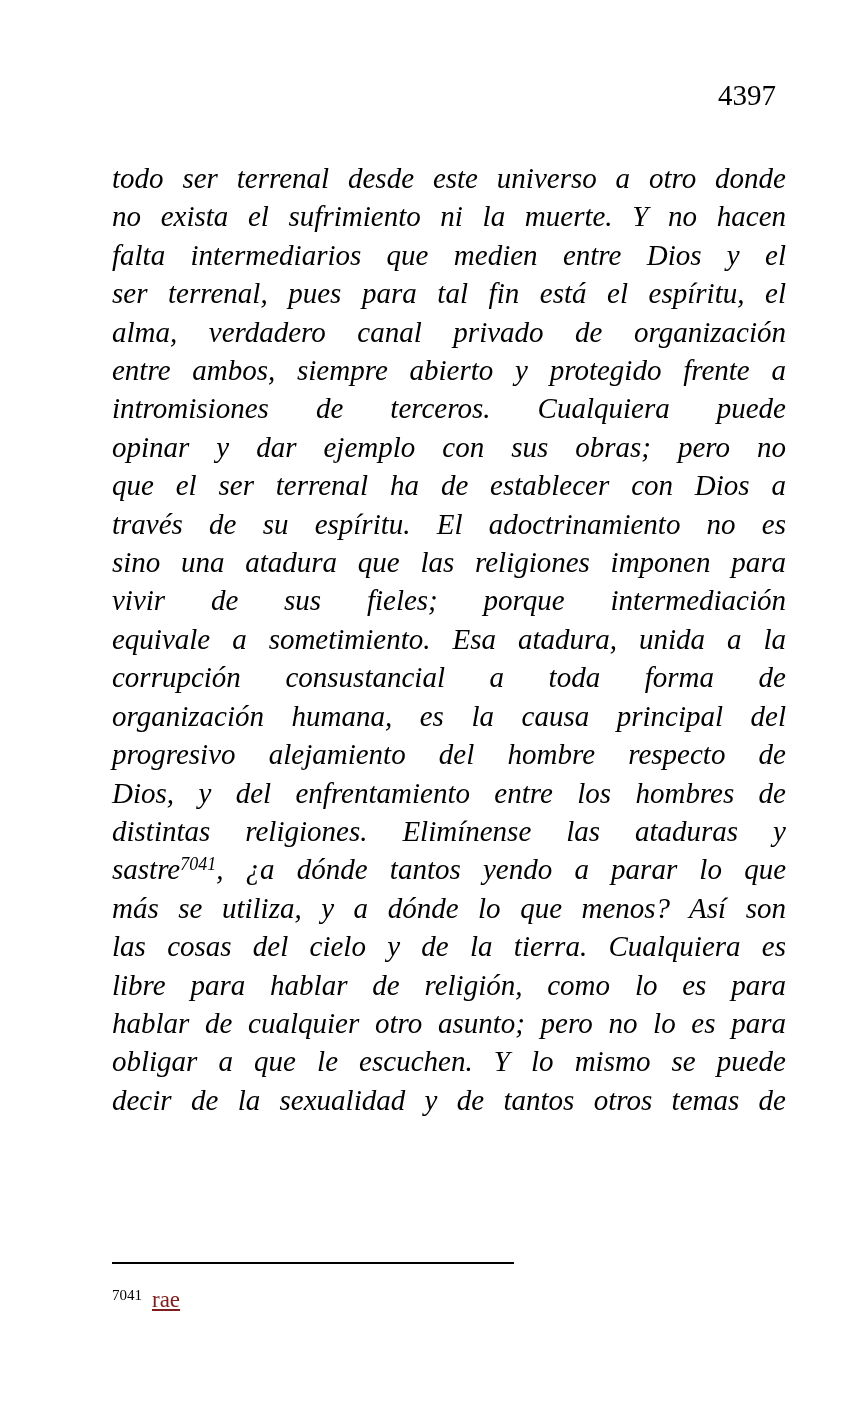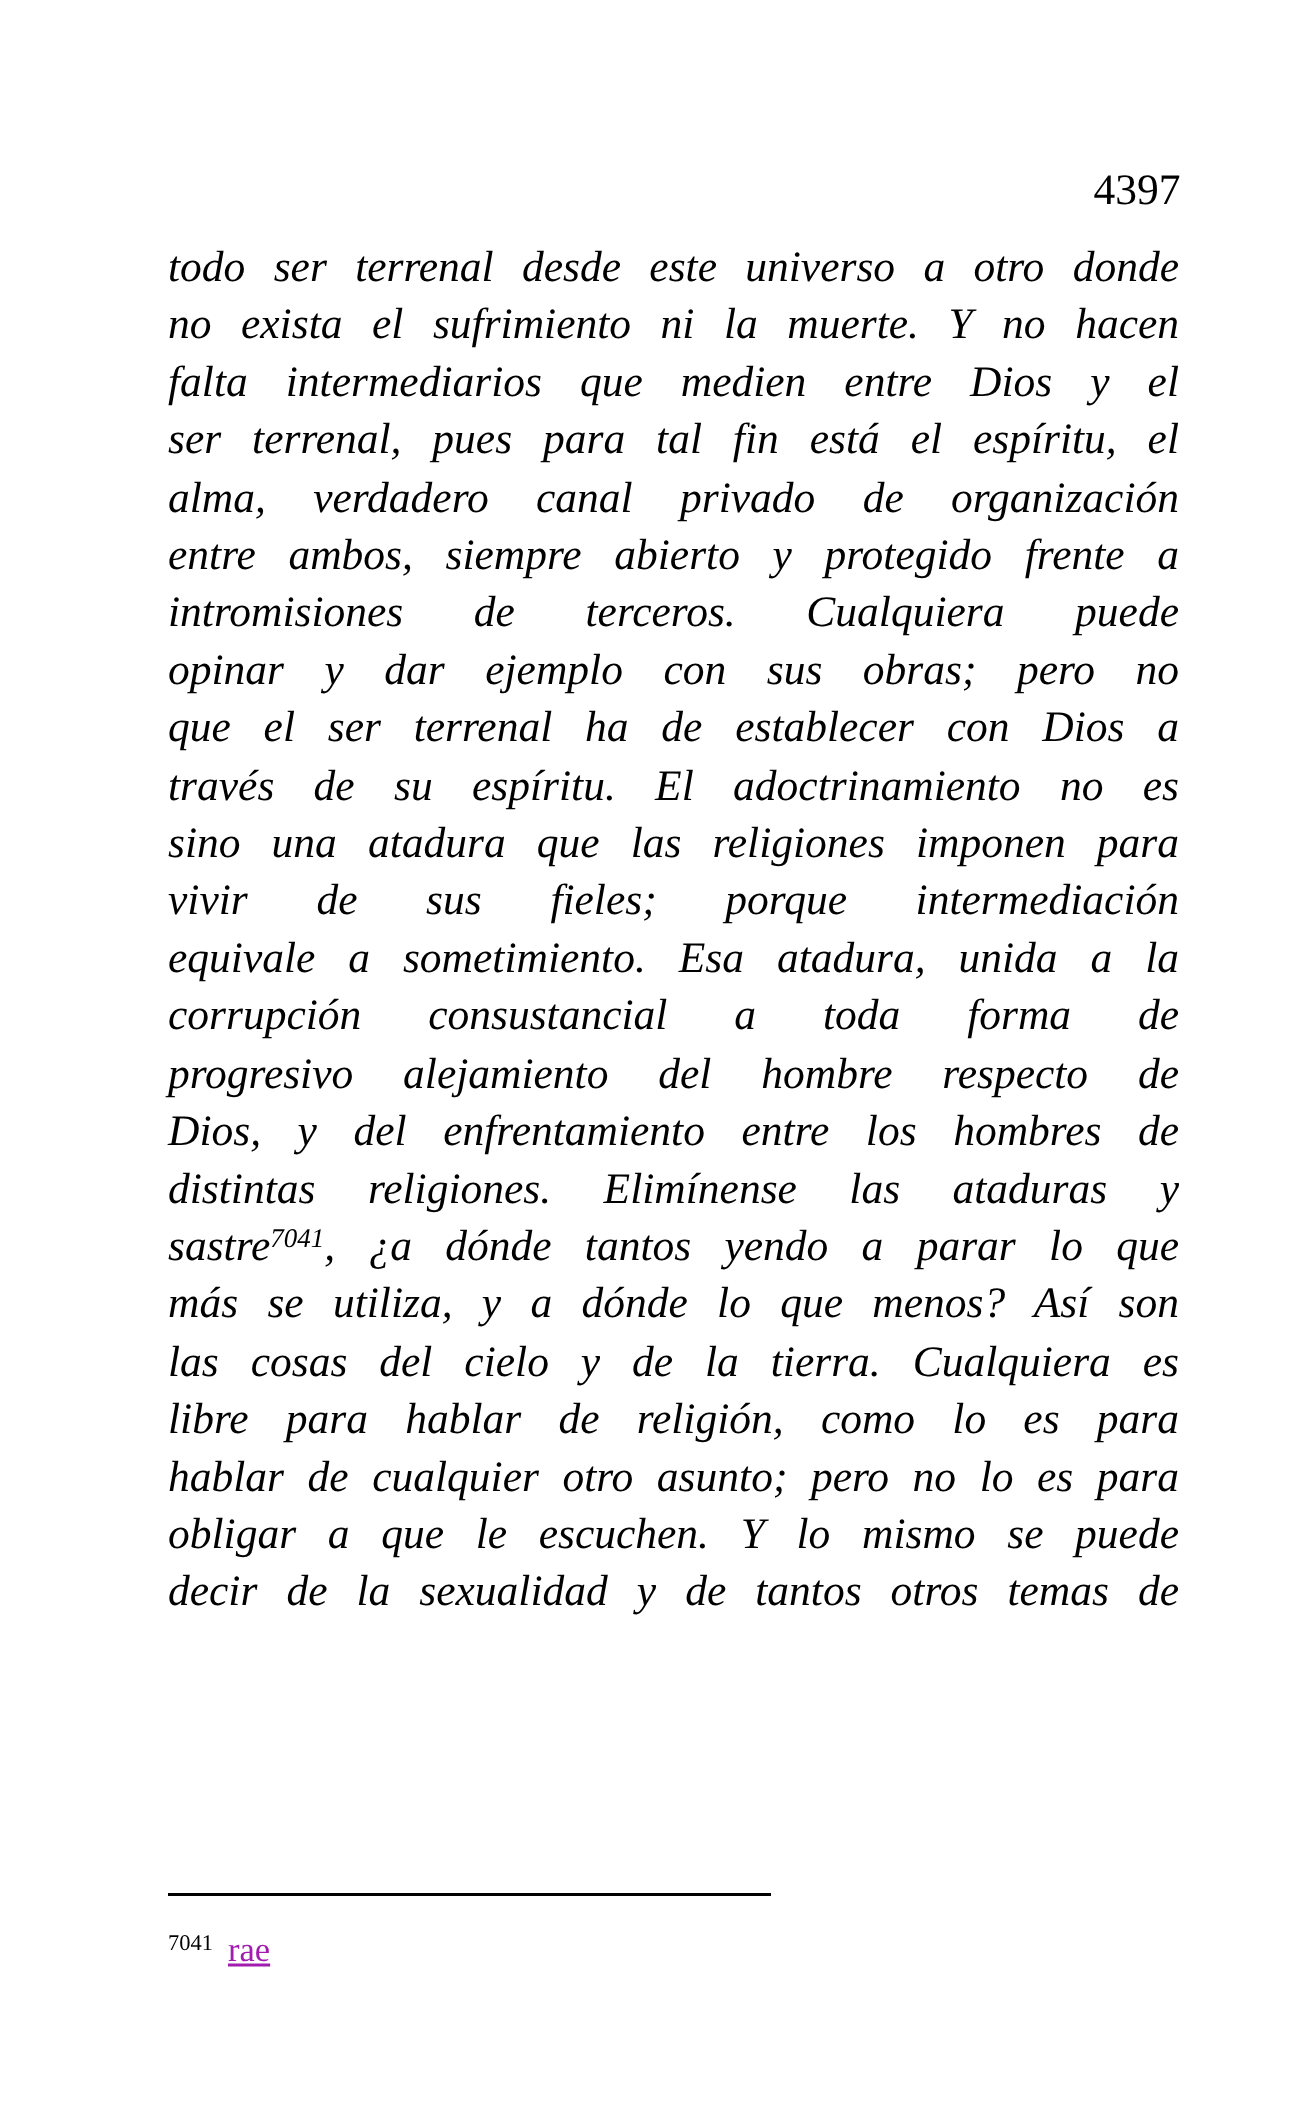--- a/index.html
+++ b/index.html
@@ -7,24 +7,23 @@
   body {
     background: #ffffff;
     color: #000000;
     font-family: "Liberation Serif", serif;
     position: relative;
     overflow: hidden;
   }
   .page-number {
     position: absolute;
     top: 81px;
-    right: 79px;
+    right: 90px;
     font-size: 29px;
     line-height: 1;
-    margin-top: 32px;
   }
   .body-text {
     position: absolute;
     top: 159px;
     left: 112px;
     width: 674px;
     font-size: 29px;
   }
   .body-line {
     line-height: 38.4px;
@@ -51,21 +50,21 @@
     left: 112px;
     font-size: 23px;
     line-height: 1.2;
   }
   .footnote .fn-num {
     font-size: 15px;
     line-height: 0;
     vertical-align: 0.45em;
   }
   .fn-link {
-    color: #a21caf;
+    color: #7f1d1d;
     text-decoration: underline;
     margin-left: 10px;
     cursor: pointer;
   }
 </style>
 </head>
 <body>
 
 <div>
 
@@ -79,20 +78,21 @@
       <div class="body-line">alma, verdadero canal privado de organización</div>
       <div class="body-line">entre ambos, siempre abierto y protegido frente a</div>
       <div class="body-line">intromisiones de terceros. Cualquiera puede</div>
       <div class="body-line">opinar y dar ejemplo con sus obras; pero no</div>
       <div class="body-line">que el ser terrenal ha de establecer con Dios a</div>
       <div class="body-line">través de su espíritu. El adoctrinamiento no es</div>
       <div class="body-line">sino una atadura que las religiones imponen para</div>
       <div class="body-line">vivir de sus fieles; porque intermediación</div>
       <div class="body-line">equivale a sometimiento. Esa atadura, unida a la</div>
       <div class="body-line">corrupción consustancial a toda forma de</div>
+      <div class="body-line">organización humana, es la causa principal del</div>
       <div class="body-line">progresivo alejamiento del hombre respecto de</div>
       <div class="body-line">Dios, y del enfrentamiento entre los hombres de</div>
       <div class="body-line">distintas religiones. Elimínense las ataduras y</div>
       <div class="body-line"><span>sastre</span><sup>7041</sup><span>, ¿a dónde tantos yendo a parar lo que</span></div>
       <div class="body-line">más se utiliza, y a dónde lo que menos? Así son</div>
       <div class="body-line">las cosas del cielo y de la tierra. Cualquiera es</div>
       <div class="body-line">libre para hablar de religión, como lo es para</div>
       <div class="body-line">hablar de cualquier otro asunto; pero no lo es para</div>
       <div class="body-line">obligar a que le escuchen. Y lo mismo se puede</div>
       <div class="body-line">decir de la sexualidad y de tantos otros temas de</div>

